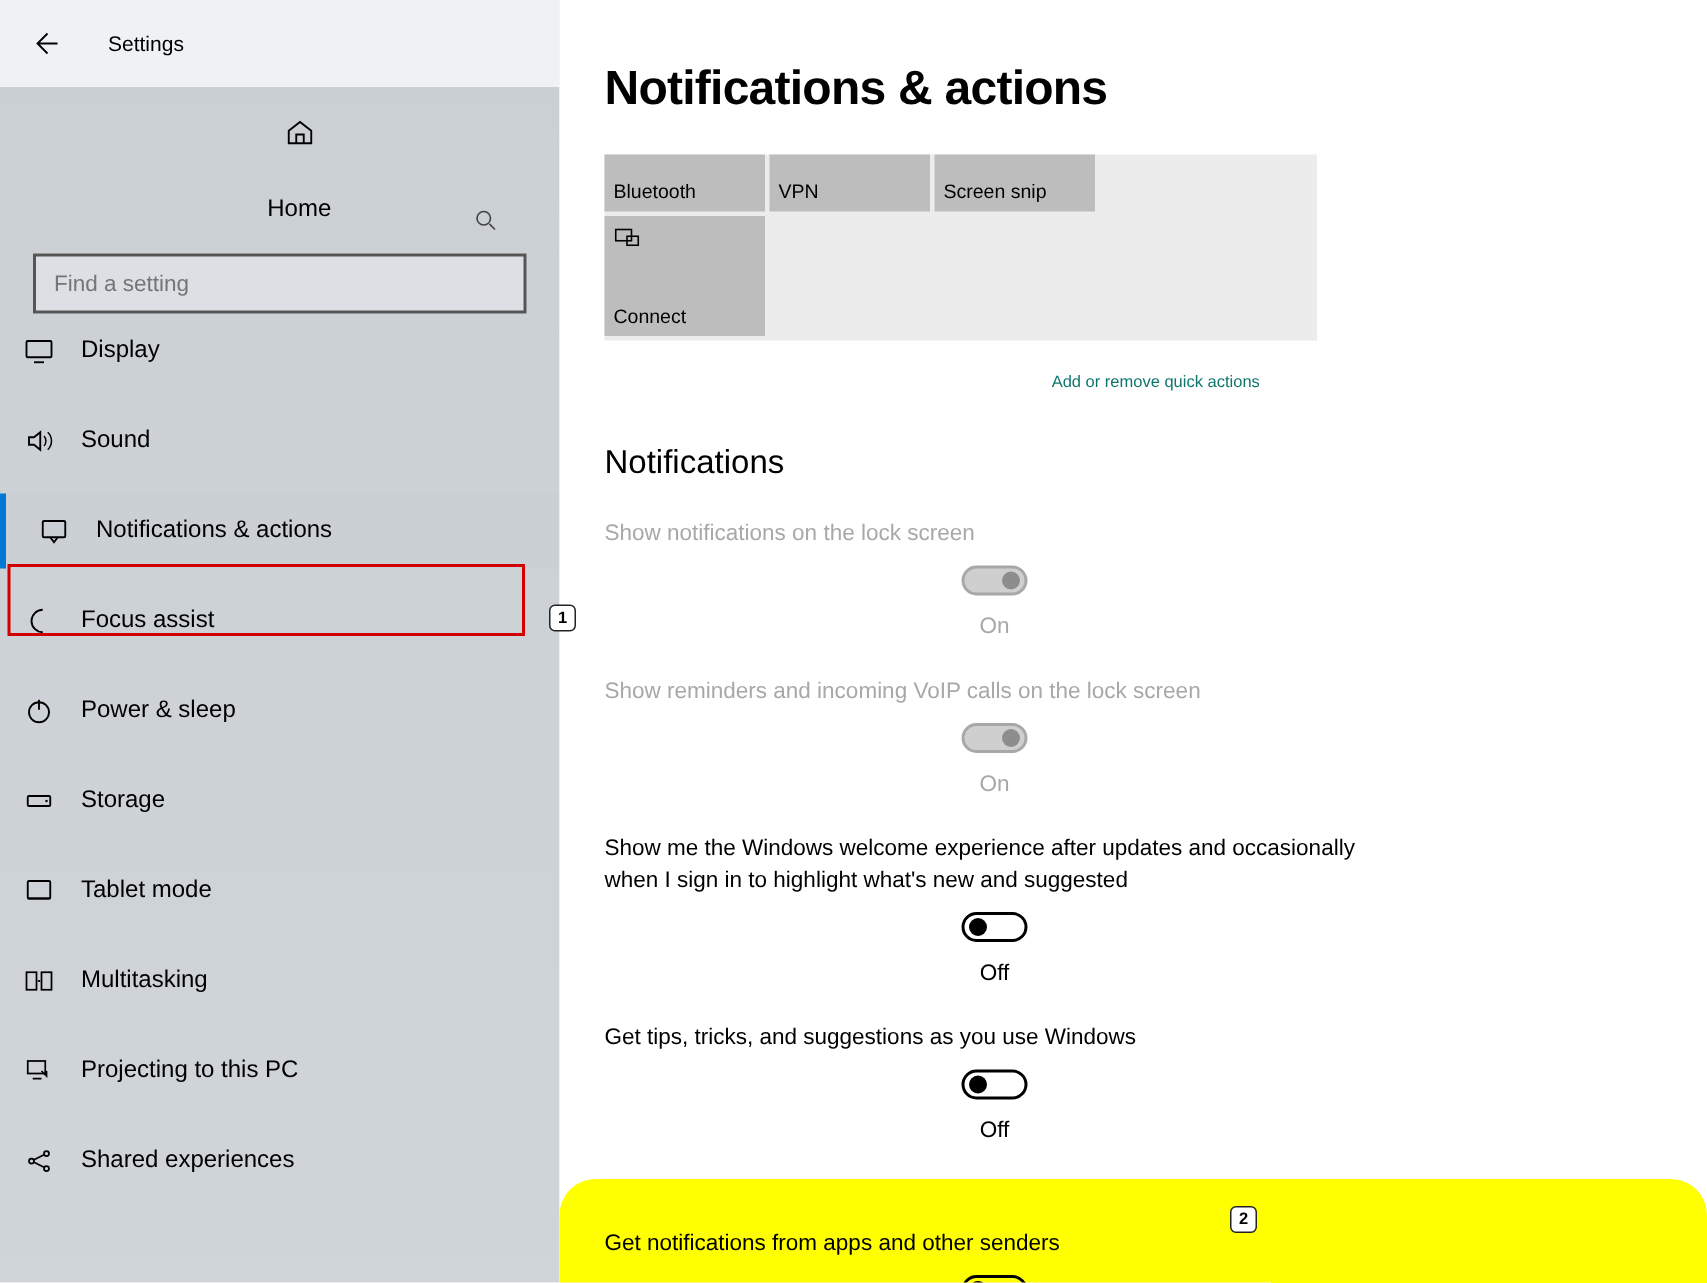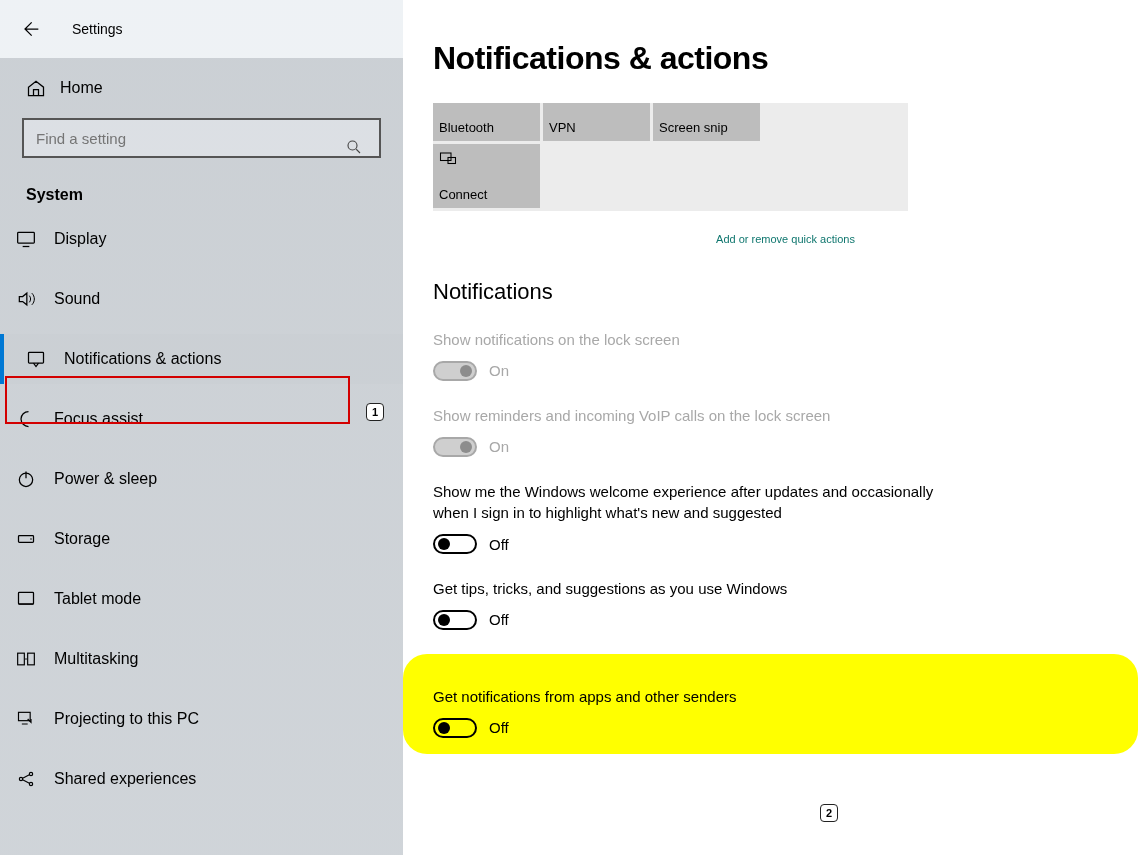--- a/index.html
+++ b/index.html
@@ -10,39 +10,40 @@
     width: 1138px;
     height: 855px;
     overflow: hidden;
     background: #f0f0f0;
     position: relative;
   }
   .app { display: flex; width: 100%; height: 100%; }
 
   
   .sidebar {
-    width: 403px;
+    width: 373px;
     background: linear-gradient(180deg, rgba(200,205,210,0.92), rgba(205,210,215,0.92));
     position: relative;
   }
   .sb-top {
     height: 58px;
     display: flex;
     align-items: center;
     padding-left: 18px;
     gap: 30px;
     background: rgba(245,248,250,0.85);
   }
   .back-btn { width: 24px; height: 24px; display:flex; align-items:center; justify-content:center; cursor:pointer;}
   .title { font-size: 14px; }
 
   .home-row {
-    display:flex; align-items:center; gap: 14px;
+    display:flex; align-items:center; gap: 33px;
     padding: 20px 0 20px 26px;
     font-size: 16px;
+    flex-direction: column;
   }
 
   .search-wrap { padding: 0 22px 0 22px; }
   .search {
     width: 100%;
     height: 40px;
     border: 2px solid #555;
     background: rgba(230,234,238,0.6);
     padding: 0 40px 0 12px;
     font-size: 15px;
@@ -106,31 +107,31 @@
   .tiles-row { display:flex; }
   .tile {
     width: 107px; height: 38px;
     background: #bdbdbd;
     margin: 0 3px 3px 0;
     position: relative;
     font-size: 13px;
     display:flex; align-items:flex-end;
     padding: 0 0 6px 6px;
   }
-  .tile.big { height: 64px; }
+  .tile.big { height: 80px; }
   .tile .tile-icon { position:absolute; top:6px; left:6px; width:18px;height:18px;}
 
   .link { color: #0f766e; font-size: 11px; display:block; margin: 22px 0 34px 0; cursor:pointer;text-align:center;}
 
   .main h2 { font-size: 22px; font-weight:400; margin-bottom: 24px; }
 
   .setting { margin-bottom: 24px; max-width: 520px; margin-top: 18px; }
   .setting.disabled .label, .setting.disabled .state { color: #a8a8a8; }
   .setting .label { font-size: 15px; line-height:1.45; }
-  .toggle-row { display:flex; align-items:center; gap: 12px; margin-top:10px;}
+  .toggle-row { display:flex; align-items:center; gap: 12px; margin-top:10px;flex-direction:column;}
   .toggle {
     width: 44px; height:20px; border:2px solid #000; border-radius: 12px;
     position: relative; background: transparent; cursor:pointer;
   }
   .toggle .knob {
     width:12px; height:12px; border-radius:50%;
     background:#000; position:absolute; top:2px; left:3px;
   }
   .setting.disabled .toggle { border-color: #a8a8a8; background:#cfcfcf;}
   .setting.disabled .toggle .knob { background:#8d8d8d; left:auto; right:3px;}
@@ -172,21 +173,20 @@
     <div class="search-wrap">
       <input class="search" placeholder="Find a setting" style="">
       <span class="search-icon">
         <svg viewBox="0 0 24 24" width="18" height="18">
             <circle cx="10" cy="10" r="6" fill="none" stroke="#444" stroke-width="1.5"></circle>
             <path d="M15 15l5 5" stroke="#444" stroke-width="1.5"></path>
           </svg>
       </span>
     </div>
 
-    <div class="section-label">System</div>
 
     <div class="nav">
       <div class="nav-item">
         <span class="nav-icon">
             <svg viewBox="0 0 24 24" width="20" height="20">
               <rect x="2" y="4" width="20" height="13" rx="1" fill="none" stroke="#000" stroke-width="1.5"></rect>
               <path d="M8 21h8" stroke="#000" stroke-width="1.5"></path>
             </svg>
           </span>
         <span>Display</span>

